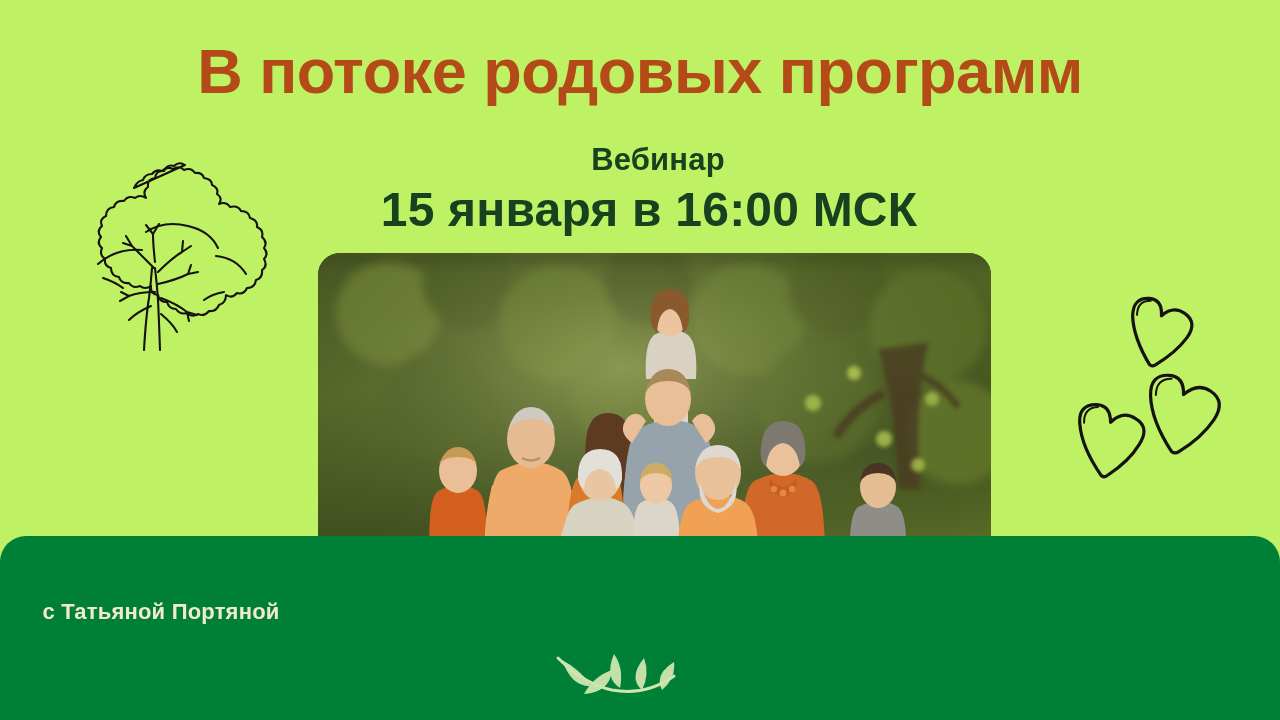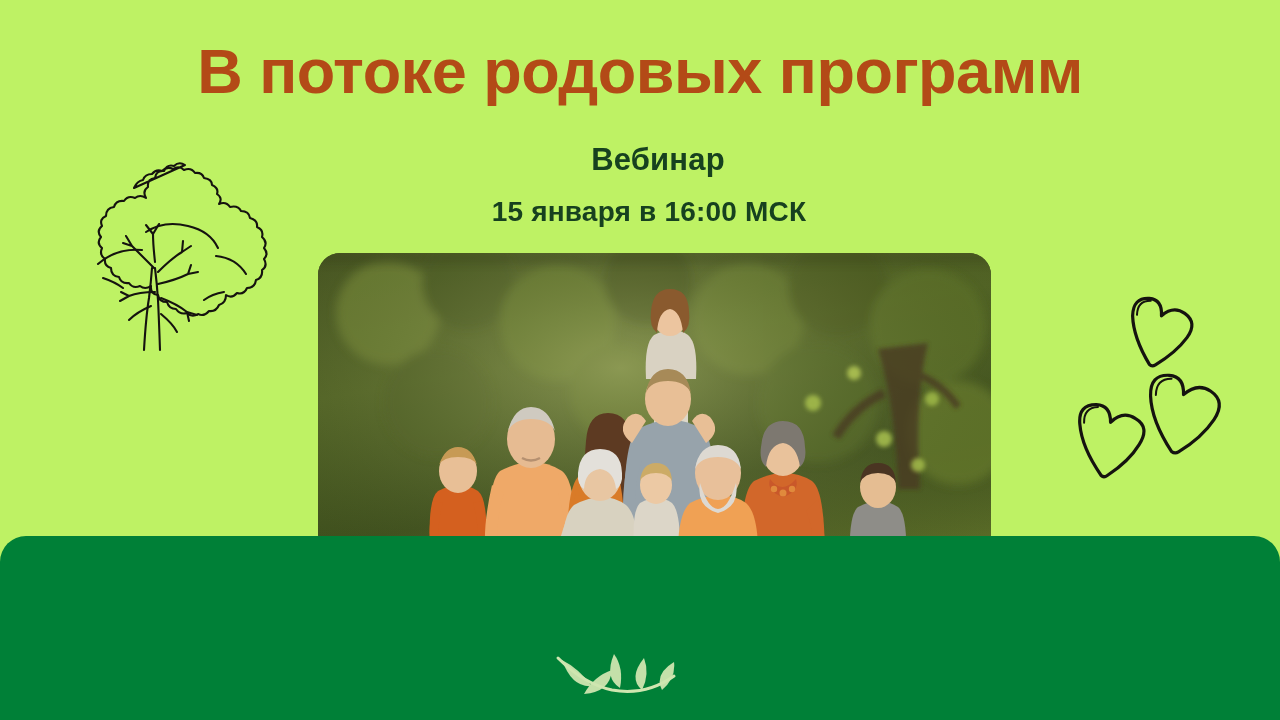--- a/index.html
+++ b/index.html
@@ -18,21 +18,21 @@
     font-size:63px;line-height:1.05;font-weight:700;
     color:#b34a17;
     letter-spacing:-0.5px;
     white-space:nowrap;
   }
   .sub-wrap{
     position:absolute;left:0;top:142px;width:1280px;text-align:center;
     color:#17411f;
   }
   .sub-1{font-size:31px;font-weight:700;line-height:1.18;letter-spacing:0.2px;padding-left:36px;}
-  .sub-2{font-size:28px;font-weight:700;line-height:1.2;letter-spacing:0.2px;margin-top:16px;padding-left:18px;}
+  .sub-2{font-size:48px;font-weight:700;line-height:1.2;letter-spacing:0.2px;margin-top:2px;padding-left:18px;}
 
   
   .green-band{
     position:absolute;left:0;top:536px;width:1280px;height:184px;
     background:#008037;
     border-top-left-radius:26px;border-top-right-radius:26px;
   }
   .band-text{
     position:absolute;color:#f2ead0;font-weight:700;text-align:center;
     font-size:22px;line-height:1.28;letter-spacing:0.2px;
@@ -282,20 +282,21 @@
       <rect width="673" height="384" fill="none"></rect>
       <rect width="673" height="384" fill="#000" opacity="0.0"></rect>
       <g filter="url(#soft)" opacity="0.25">
         <rect x="0" y="0" width="673" height="10" fill="#2b3512"></rect>
         <rect x="0" y="374" width="673" height="10" fill="#2b3512"></rect>
       </g>
     </svg>
   </div>
 
   <div class="green-band">
+    <div class="band-text band-left">с Татьяной Портяной</div>
   </div>
 
   <div class="sprig">
     <svg viewBox="0 0 184 62" xmlns="http://www.w3.org/2000/svg">
       <g fill="#cfe6b0" opacity="0.95">
         <path d="M14 12 q16 8 30 26 q-20 2-30-26z"></path>
         <path d="M36 46 q10-18 28-24 q-2 22-28 24z"></path>
         <path d="M66 6 q10 14 6 34 q-16-10-6-34z"></path>
         <path d="M96 10 q6 16-2 32 q-14-12 2-32z"></path>
         <path d="M126 14 q2 16-12 28 q-8-16 12-28z"></path>

